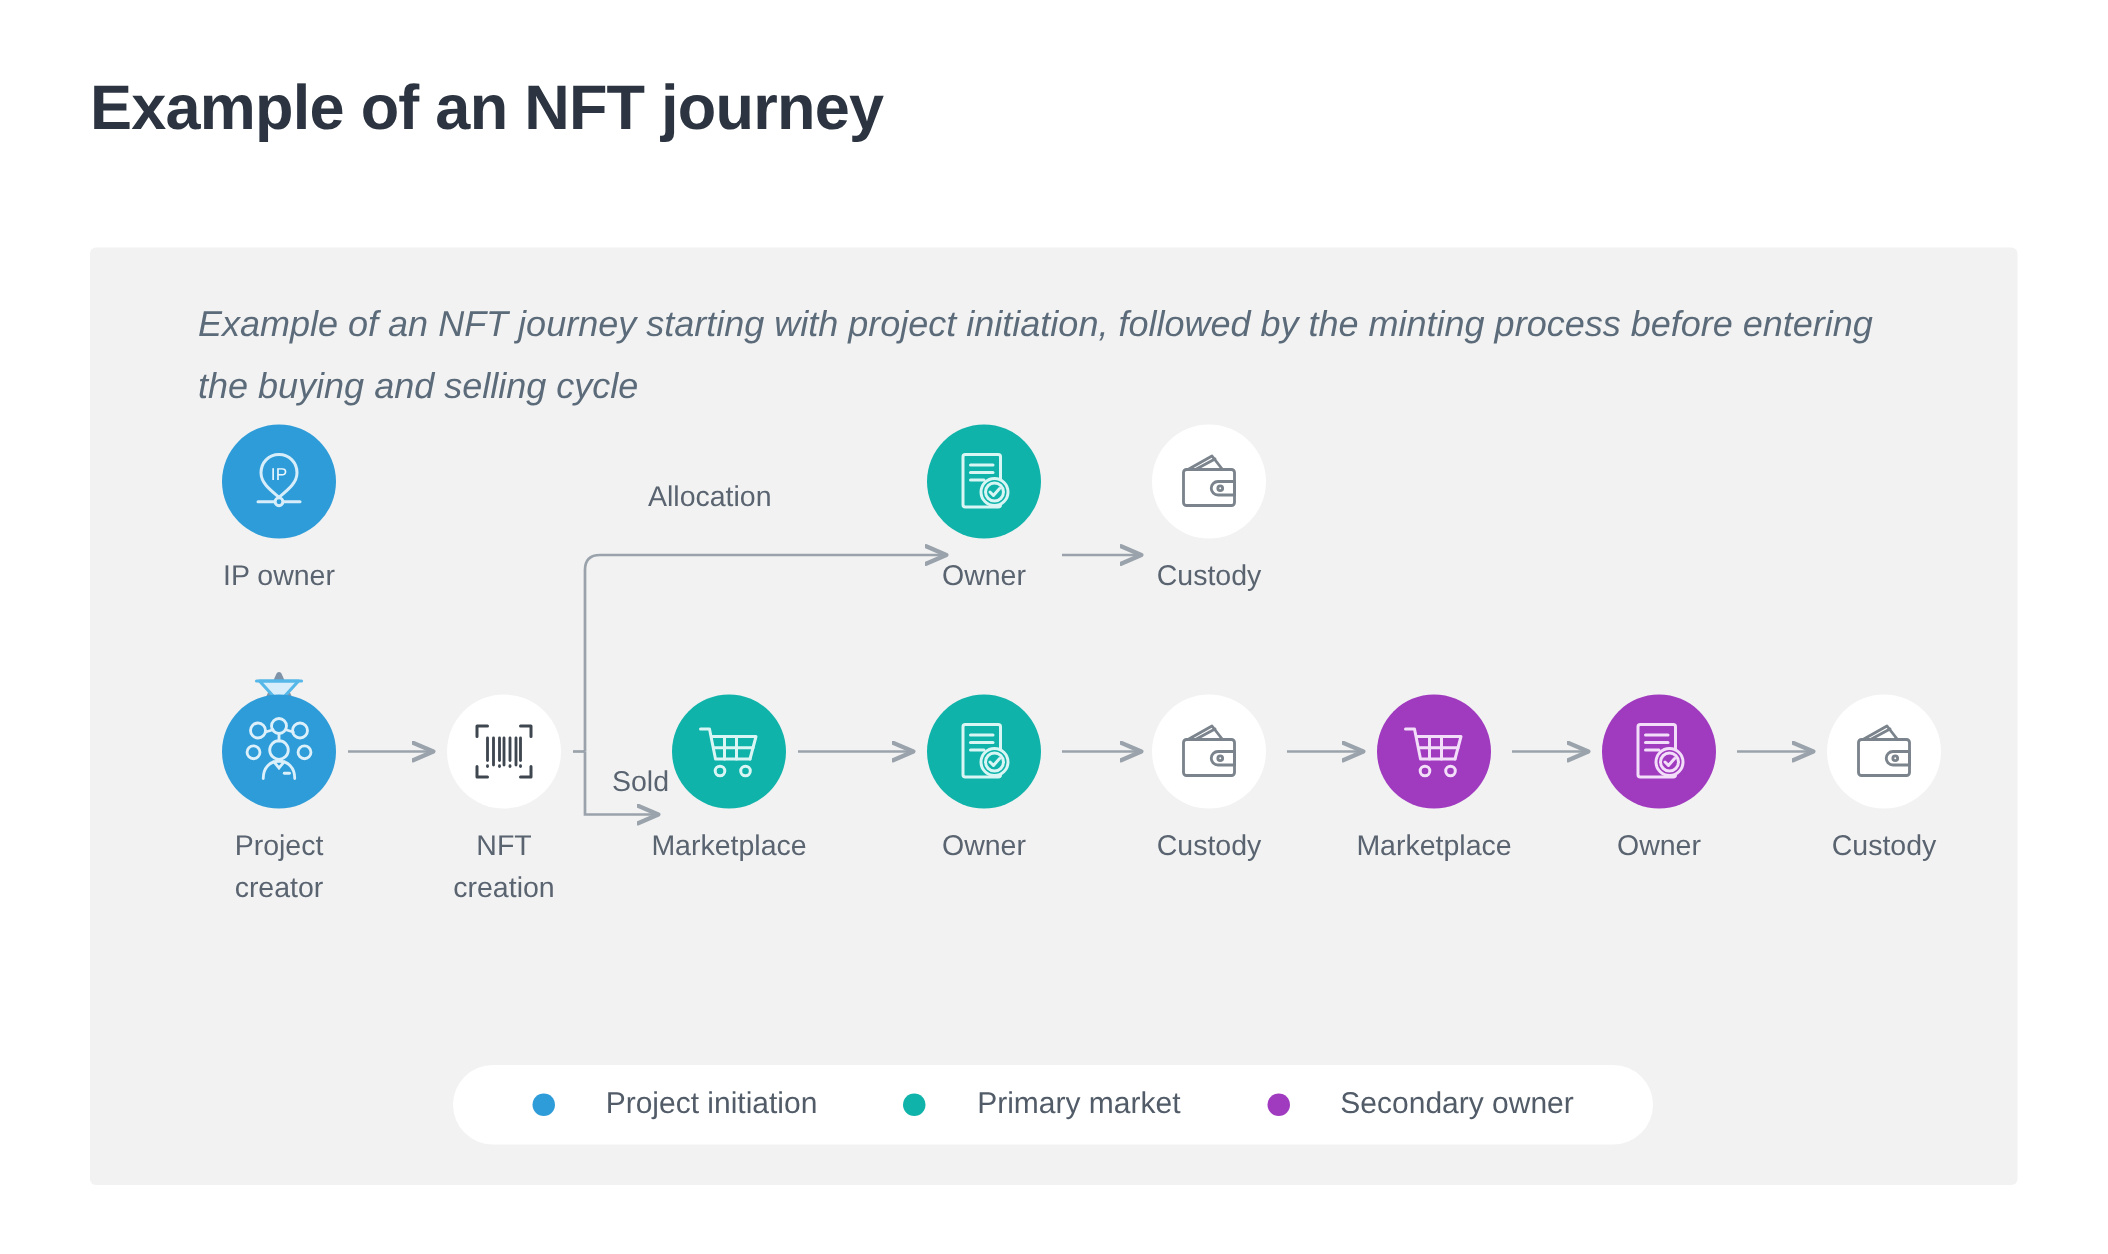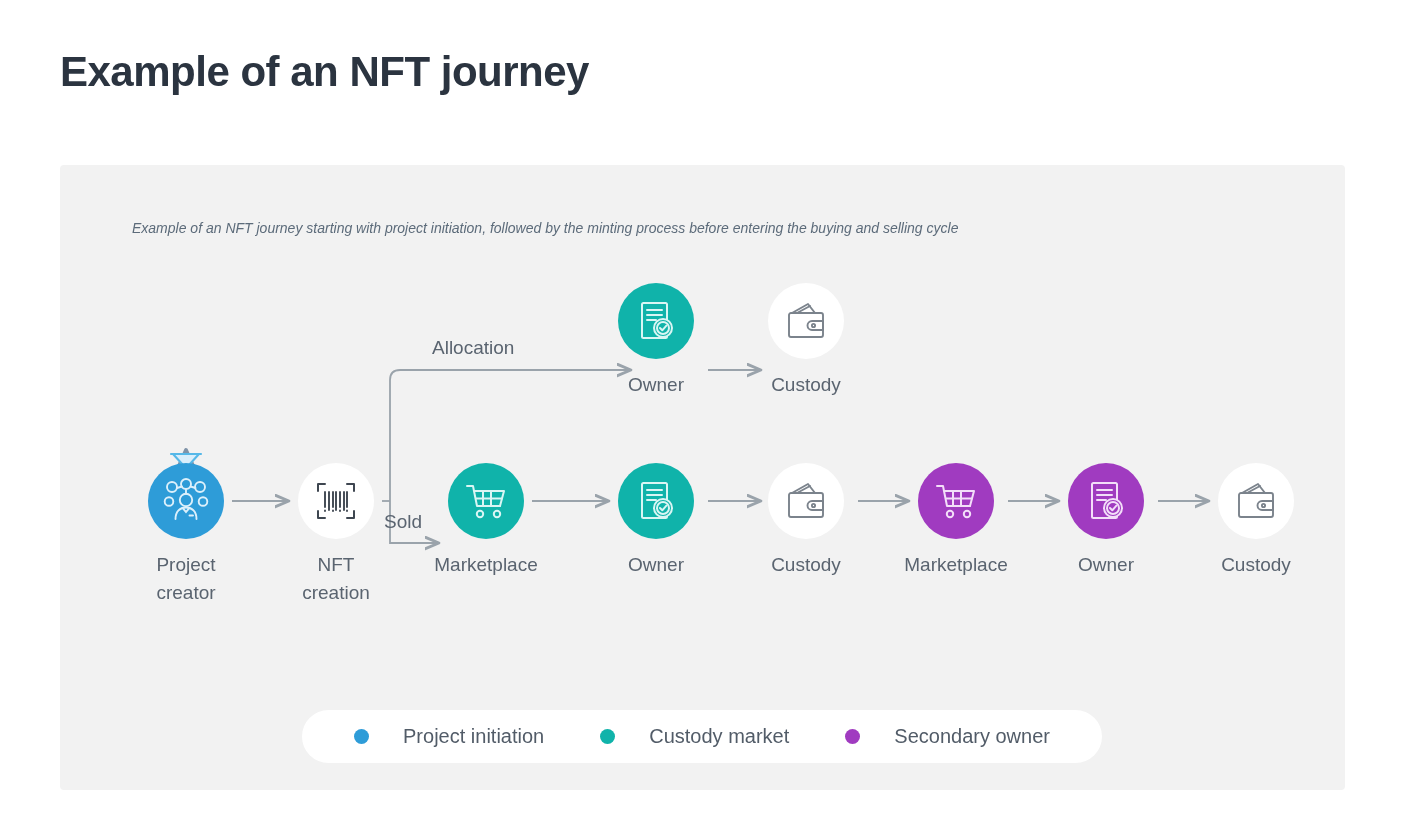--- a/index.html
+++ b/index.html
@@ -23,23 +23,23 @@
   .panel {
     position: absolute;
     left: 60px; top: 165px;
     width: 1285px; height: 625px;
     background: #f2f2f2;
     border-radius: 4px;
   }
 
   .panel-subtitle {
     position: absolute;
-    left: 72px; top: 52px;
+    left: 72px; top: 32px;
     width: 1125px;
-    font-size: 14px;
+    font-size: 24px;
     font-style: italic;
     color: #5c6b7a;
     line-height: 1.7;
   }
 
   .diagram { position: absolute; left: 0; top: 0; width: 1285px; height: 625px; }
 
   
   .node {
     position: absolute;
@@ -148,23 +148,37 @@
 
       <div class="conn" style="left:106px; top:283px; width:40px; height:34px;">
         <svg width="40" height="34" viewBox="0 0 40 34">
           <g fill="none" stroke="#56b8e8" stroke-width="2.1" stroke-linejoin="round" stroke-linecap="round">
             <path d="M7,6 L33,6 L23,17 L23,29 L17,25 L17,17 Z" fill="#d9eefb"></path>
             <line x1="5" y1="6" x2="35" y2="6"></line>
           </g>
         </svg>
       </div>
 
-      <div class="conn-label" style="left:372px; top:172px;">Allocation</div>
-      <div class="conn-label" style="left:324px; top:346px;">Sold</div>
-
+      <div class="conn-label" style="left:372px; top:156px;">Allocation</div>
+      <div class="conn-label" style="left:348px; top:346px;">Sold</div>
+
+      <div class="node" style="left:88px; top:118px;">
+        <div class="circle blue">
+          <svg width="46" height="46" viewBox="0 0 46 46">
+            <g fill="none" stroke="#d7eefa" stroke-width="2" stroke-linecap="round">
+              <path d="M23,5 C30,5 35,10.5 35,17.2 C35,24 29,28.5 23,33.5 C17,28.5 11,24 11,17.2 C11,10.5 16,5 23,5 Z"></path>
+              <circle cx="23" cy="36.5" r="2.6" fill="#2e9cd8"></circle>
+              <line x1="9" y1="36.5" x2="20" y2="36.5"></line>
+              <line x1="26" y1="36.5" x2="37" y2="36.5"></line>
+              <text x="23" y="22" text-anchor="middle" font-size="11.5" font-family="Liberation Sans, sans-serif" fill="#eaf7fe" stroke="none">IP</text>
+            </g>
+          </svg>
+        </div>
+        <div class="label">IP owner</div>
+      </div>
 
       <div class="node" style="left:238px; top:298px;">
         <div class="circle white">
           <svg width="46" height="46" viewBox="0 0 46 46">
             <g fill="none" stroke="#3e4650" stroke-width="2" stroke-linecap="round" stroke-linejoin="round">
               <path d="M5,13 L5,6 L12,6"></path>
                 <path d="M34,6 L41,6 L41,13"></path>
               <path d="M41,33 L41,40 L34,40"></path>
                 <path d="M12,40 L5,40 L5,33"></path>
             </g>
@@ -340,21 +354,21 @@
         <div class="label">Custody</div>
       </div>
 
       <div class="legend">
         <div class="legend-item">
           <span class="legend-dot" style="background:#2e9cd8;"></span>
           <span class="legend-text">Project initiation</span>
         </div>
         <div class="legend-item">
           <span class="legend-dot" style="background:#10b3aa;"></span>
-          <span class="legend-text">Custody market</span>
+          <span class="legend-text">Primary market</span>
         </div>
         <div class="legend-item">
           <span class="legend-dot" style="background:#a03bc0;"></span>
           <span class="legend-text">Secondary owner</span>
         </div>
       </div>
 
     </div>
   </div>
 </div>

